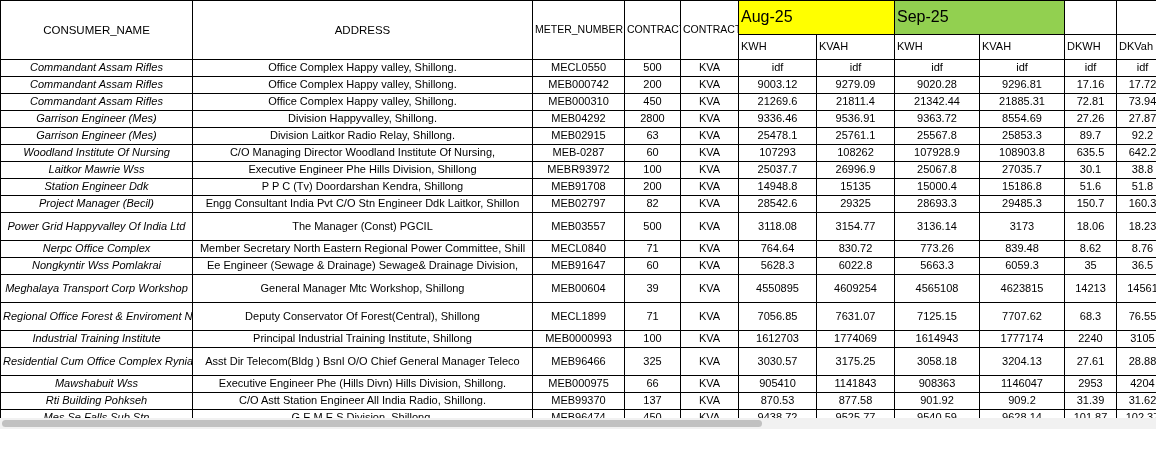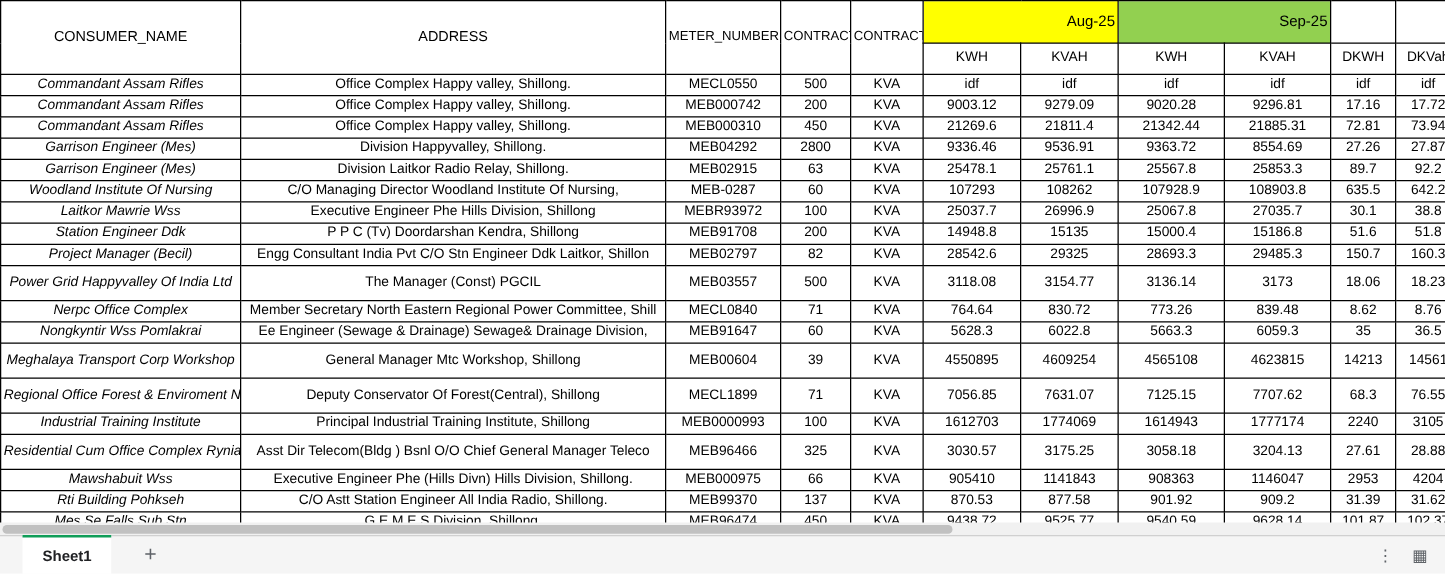--- a/index.html
+++ b/index.html
@@ -57,30 +57,30 @@
     font-weight: bold;
     font-size: 11.5px;
     white-space: normal;
     word-break: break-word;
   }
   .hdr-main.small {
     font-size: 10.5px;
     text-align: right;
   }
   .hdr-month {
-    text-align: right;
+    text-align: left;
     vertical-align: middle;
     font-weight: bold;
-    font-size: 12px;
+    font-size: 16px;
     height: 28px;
   }
   .hdr-aug { background: #ffff00 !important; }
   .hdr-sep { background: #92d050 !important; }
   .hdr-sub {
-    text-align: center;
+    text-align: left;
     vertical-align: middle;
     height: 20px;
     font-size: 11px;
   }
   .hdr-blank {
     height: 28px;
   }
   td.name {
     text-align: center;
     white-space: normal;
@@ -452,22 +452,14 @@
           <td class="num">101.87</td>
           <td class="num">102.37</td>
         </tr>
       </tbody>
   </table>
 
   <div class="h-scroll">
     <div class="thumb"></div>
   </div>
 
-  <div class="sheet-bar">
-    <div class="sheet-tab">Sheet1</div>
-    <div class="add-sheet">+</div>
-    <div class="bar-right">
-      <span class="dots-icon">⋮</span>
-      <span>▦</span>
-    </div>
-  </div>
 
 </div>
 
 </body></html>

